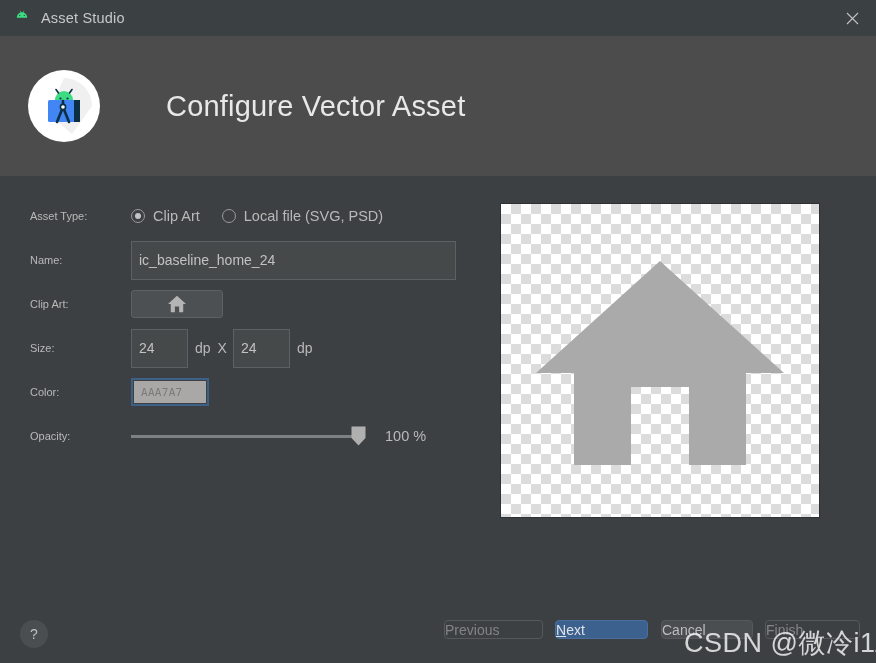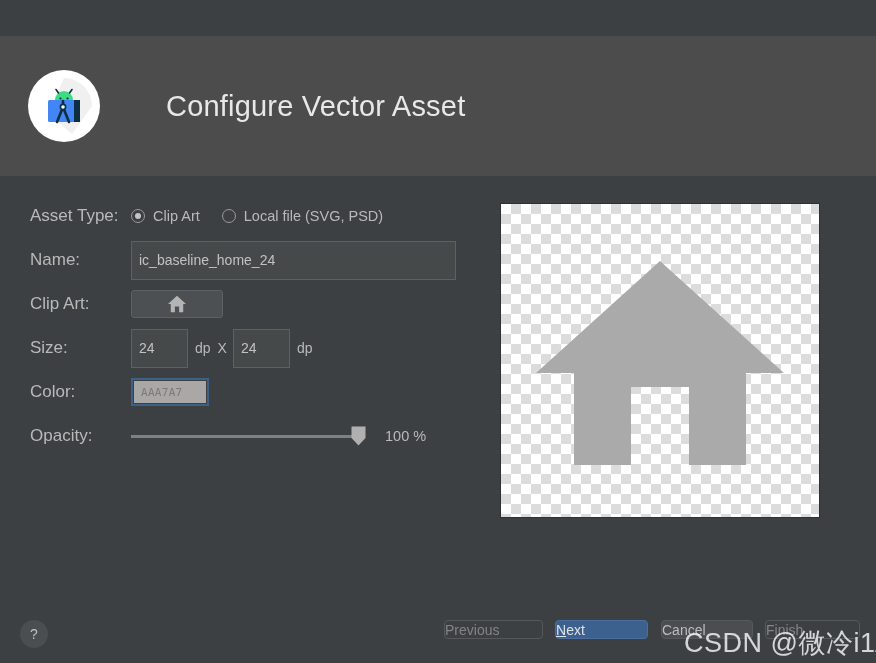--- a/index.html
+++ b/index.html
@@ -89,21 +89,21 @@
     width: 440px;
   }
   .row {
     display: flex;
     align-items: center;
     height: 28px;
     margin-bottom: 16px;
   }
   .row-label {
     width: 101px;
-    font-size: 17px;
+    font-size: 11px;
     color: #b9b9b9;
     flex: none;
   }
 
   
   .radio-wrap {
     display: flex;
     align-items: center;
     margin-right: 22px;
   }
@@ -328,20 +328,35 @@
     color: rgba(255,255,255,0.78);
     white-space: nowrap;
     letter-spacing: .5px;
   }
 </style>
 </head>
 <body>
 
 <div id="app">
 
+  <div class="titlebar">
+    <svg class="titlebar-icon" viewBox="0 0 24 24">
+      <g fill="#3ddc84">
+        <path d="M5 11.5h14c0-3.2-2.1-5.9-5-6.9l1.1-1.9a.35.35 0 0 0-.6-.35l-1.15 2a8.9 8.9 0 0 0-2.7 0l-1.15-2a.35.35 0 0 0-.6.35L9.99 4.6c-2.9 1-4.99 3.7-4.99 6.9z"></path>
+      </g>
+      <circle cx="9" cy="8.4" r=".85" fill="#2c2f31"></circle>
+      <circle cx="15" cy="8.4" r=".85" fill="#2c2f31"></circle>
+    </svg>
+    <span class="titlebar-title">Asset Studio</span>
+    <div class="titlebar-close">
+      <svg width="13" height="13" viewBox="0 0 13 13">
+        <path d="M1 1 L12 12 M12 1 L1 12" stroke="#c3c3c3" stroke-width="1.1" fill="none"></path>
+      </svg>
+    </div>
+  </div>
 
   <div class="header">
     <svg class="header-logo" viewBox="0 0 72 72">
       <circle cx="36" cy="36" r="36" fill="#ffffff"></circle>
       <path d="M36 8 A28 28 0 0 1 64 36 L44 64 L20 44 Z" fill="#f0f0f0"></path>
       <circle cx="36" cy="30" r="9" fill="#3ddc84"></circle>
       <path d="M30.5 23 L28 19.5 M41.5 23 L44 19.5" stroke="#0d2f44" stroke-width="1.6" fill="none" stroke-linecap="round"></path>
       <circle cx="32.5" cy="28.5" r="1.1" fill="#0d2f44"></circle>
       <circle cx="39.5" cy="28.5" r="1.1" fill="#0d2f44"></circle>
       <rect x="20" y="30" width="28" height="22" rx="1.6" fill="#4285f4"></rect>

